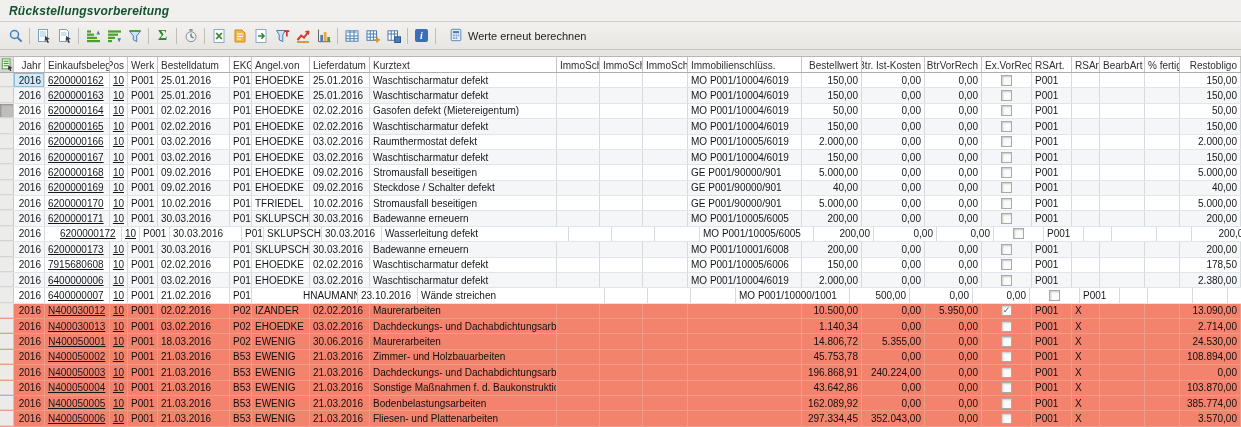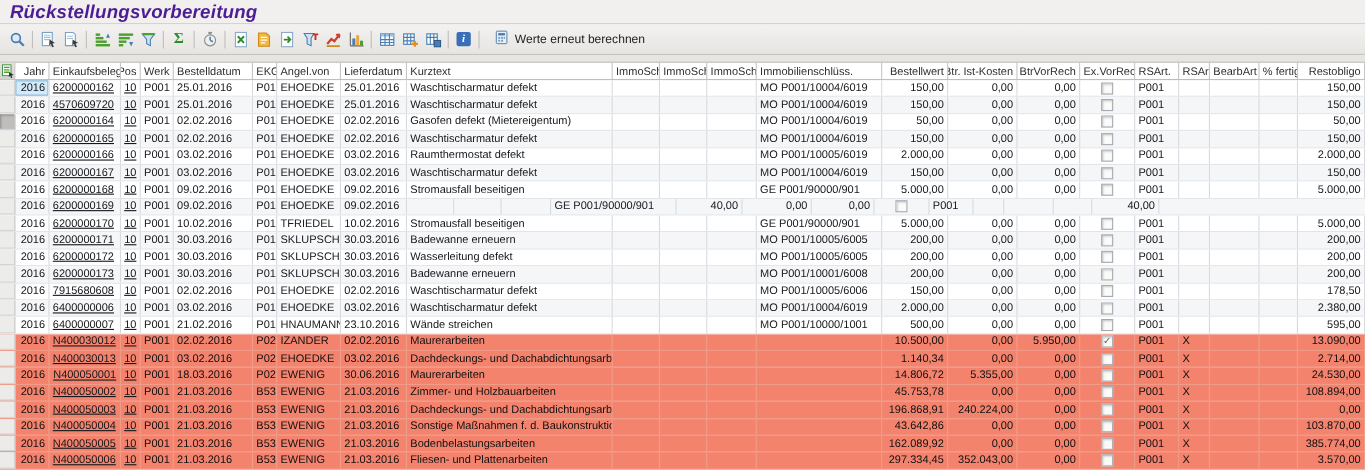--- a/index.html
+++ b/index.html
@@ -1,21 +1,21 @@
 <!DOCTYPE html>
 <html><head>
 <meta charset="utf-8">
 <style>
   html,body{margin:0;padding:0;background:#cfcfcf;}
   .app{position:relative;width:1241px;height:427px;background:#e7e5e2;overflow:hidden;
        font-family:"Liberation Sans",sans-serif;-webkit-font-smoothing:antialiased;}
   
   .titlebar{height:21px;background:#f1f0ee;border-bottom:1px solid #d2d0cc;
             display:flex;align-items:center;padding:0 9px;}
-  .titlebar .t{font-style:italic;font-weight:bold;font-size:17px;color:#4c1d95;letter-spacing:.2px;}
+  .titlebar .t{font-style:italic;font-weight:bold;font-size:12px;color:#14532d;letter-spacing:.2px;}
   
   .toolbar{height:27px;background:linear-gradient(#f3f2f0,#e7e5e2);border-bottom:1px solid #c7c5c1;
            display:flex;align-items:center;padding:0 5px;}
   .tbi{width:21px;height:21px;display:flex;align-items:center;justify-content:center;border-radius:2px;cursor:pointer;}
   .tbsep{width:1px;height:16px;background:#c0beba;margin:0 3px;flex:0 0 auto;}
   .glyph.sigma{font:bold 14px "Liberation Serif",serif;color:#2f8a2f;}
   .glyph.info{width:13px;height:13px;background:#3a6fb7;color:#fff;border-radius:2px;
               font:italic bold 10px "Liberation Serif",serif;display:flex;align-items:center;justify-content:center;}
   .tb-btn{display:flex;align-items:center;gap:5px;height:21px;padding:0 7px;margin-left:2px;
           font-size:11px;color:#1c1e21;border:1px solid transparent;border-radius:2px;cursor:pointer;}
@@ -273,21 +273,21 @@
         <div class="bcell " style="width: 40px; flex: 0 0 40px;">P001</div>
         <div class="bcell " style="width: 28px; flex: 0 0 28px;"></div>
         <div class="bcell " style="width: 45px; flex: 0 0 45px;"></div>
         <div class="bcell " style="width: 35px; flex: 0 0 35px;"></div>
         <div class="bcell r" style="width: 61px; flex: 0 0 61px;">150,00</div>
       </div>
       <div class="brow stripe">
         <div class="selcell"></div>
         <div class="bcell r" style="width: 31px; flex: 0 0 31px;">2016</div>
         <div class="bcell " style="width: 65px; flex: 0 0 65px;">
-          <a>4570609720</a>
+          <a>6200000163</a>
         </div>
         <div class="bcell r" style="width: 18px; flex: 0 0 18px;">
           <a>10</a>
         </div>
         <div class="bcell " style="width: 30px; flex: 0 0 30px;">P001</div>
         <div class="bcell " style="width: 72px; flex: 0 0 72px;">25.01.2016</div>
         <div class="bcell " style="width: 22px; flex: 0 0 22px;">P01</div>
         <div class="bcell " style="width: 58px; flex: 0 0 58px;">EHOEDKE</div>
         <div class="bcell " style="width: 60px; flex: 0 0 60px;">25.01.2016</div>
         <div class="bcell " style="width: 187px; flex: 0 0 187px;">Waschtischarmatur defekt</div>
@@ -469,20 +469,21 @@
           <a>6200000169</a>
         </div>
         <div class="bcell r" style="width: 18px; flex: 0 0 18px;">
           <a>10</a>
         </div>
         <div class="bcell " style="width: 30px; flex: 0 0 30px;">P001</div>
         <div class="bcell " style="width: 72px; flex: 0 0 72px;">09.02.2016</div>
         <div class="bcell " style="width: 22px; flex: 0 0 22px;">P01</div>
         <div class="bcell " style="width: 58px; flex: 0 0 58px;">EHOEDKE</div>
         <div class="bcell " style="width: 60px; flex: 0 0 60px;">09.02.2016</div>
+        <div class="bcell " style="width: 187px; flex: 0 0 187px;">Steckdose / Schalter defekt</div>
         <div class="bcell " style="width: 43px; flex: 0 0 43px;"></div>
         <div class="bcell " style="width: 43px; flex: 0 0 43px;"></div>
         <div class="bcell " style="width: 45px; flex: 0 0 45px;"></div>
         <div class="bcell " style="width: 114px; flex: 0 0 114px;">GE P001/90000/901</div>
         <div class="bcell r" style="width: 60px; flex: 0 0 60px;">40,00</div>
         <div class="bcell r" style="width: 63px; flex: 0 0 63px;">0,00</div>
         <div class="bcell r" style="width: 57px; flex: 0 0 57px;">0,00</div>
         <div class="bcell c" style="width: 50px; flex: 0 0 50px;">
           <span class="chk"></span>
         </div>
@@ -550,21 +551,21 @@
         </div>
         <div class="bcell " style="width: 40px; flex: 0 0 40px;">P001</div>
         <div class="bcell " style="width: 28px; flex: 0 0 28px;"></div>
         <div class="bcell " style="width: 45px; flex: 0 0 45px;"></div>
         <div class="bcell " style="width: 35px; flex: 0 0 35px;"></div>
         <div class="bcell r" style="width: 61px; flex: 0 0 61px;">200,00</div>
       </div>
       <div class="brow">
         <div class="selcell"></div>
         <div class="bcell r" style="width: 31px; flex: 0 0 31px;">2016</div>
-        <div class="bcell " style="width: 65px; flex: 0 0 65px;">
+        <div class="bcell " style="width: 65px; flex: 0 0 65px; margin-left: 12px;">
           <a>6200000172</a>
         </div>
         <div class="bcell r" style="width: 18px; flex: 0 0 18px;">
           <a>10</a>
         </div>
         <div class="bcell " style="width: 30px; flex: 0 0 30px;">P001</div>
         <div class="bcell " style="width: 72px; flex: 0 0 72px;">30.03.2016</div>
         <div class="bcell " style="width: 22px; flex: 0 0 22px;">P01</div>
         <div class="bcell " style="width: 58px; flex: 0 0 58px;">SKLUPSCH</div>
         <div class="bcell " style="width: 60px; flex: 0 0 60px;">30.03.2016</div>
@@ -683,21 +684,21 @@
         <div class="bcell r" style="width: 31px; flex: 0 0 31px;">2016</div>
         <div class="bcell " style="width: 65px; flex: 0 0 65px;">
           <a>6400000007</a>
         </div>
         <div class="bcell r" style="width: 18px; flex: 0 0 18px;">
           <a>10</a>
         </div>
         <div class="bcell " style="width: 30px; flex: 0 0 30px;">P001</div>
         <div class="bcell " style="width: 72px; flex: 0 0 72px;">21.02.2016</div>
         <div class="bcell " style="width: 22px; flex: 0 0 22px;">P01</div>
-        <div class="bcell " style="width: 58px; flex: 0 0 58px;">HNAUMANN</div>
+        <div class="bcell " style="width: 58px; flex: 0 0 58px; margin-left: 48px;">HNAUMANN</div>
         <div class="bcell " style="width: 60px; flex: 0 0 60px;">23.10.2016</div>
         <div class="bcell " style="width: 187px; flex: 0 0 187px;">Wände streichen</div>
         <div class="bcell " style="width: 43px; flex: 0 0 43px;"></div>
         <div class="bcell " style="width: 43px; flex: 0 0 43px;"></div>
         <div class="bcell " style="width: 45px; flex: 0 0 45px;"></div>
         <div class="bcell " style="width: 114px; flex: 0 0 114px;">MO P001/10000/1001</div>
         <div class="bcell r" style="width: 60px; flex: 0 0 60px;">500,00</div>
         <div class="bcell r" style="width: 63px; flex: 0 0 63px;">0,00</div>
         <div class="bcell r" style="width: 57px; flex: 0 0 57px;">0,00</div>
         <div class="bcell c" style="width: 50px; flex: 0 0 50px;">

